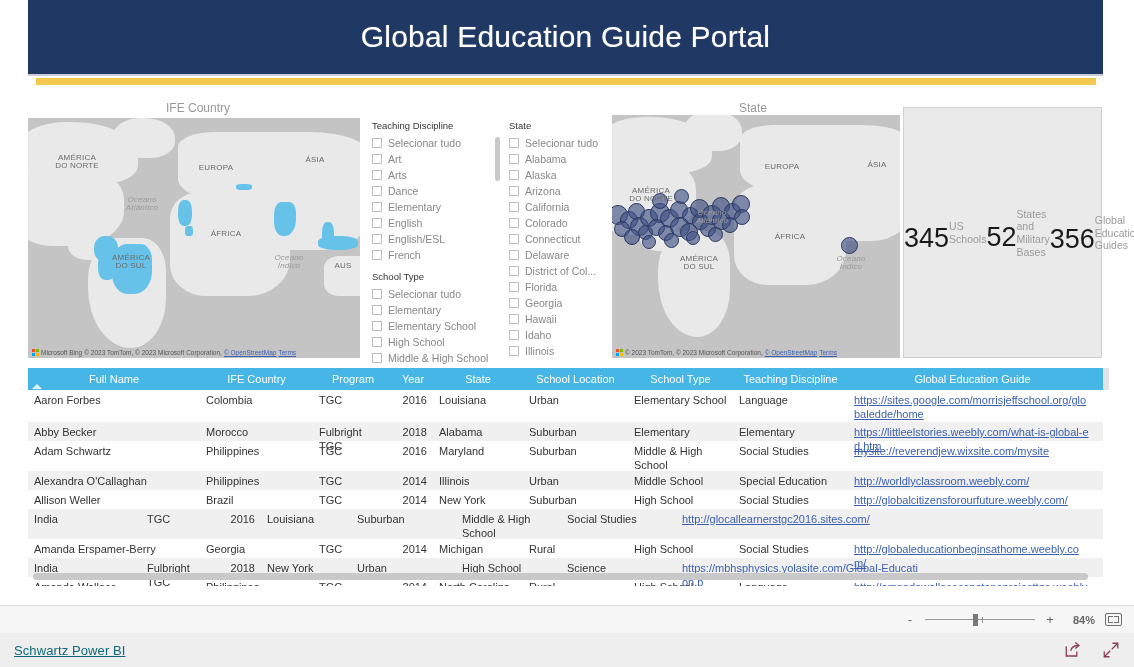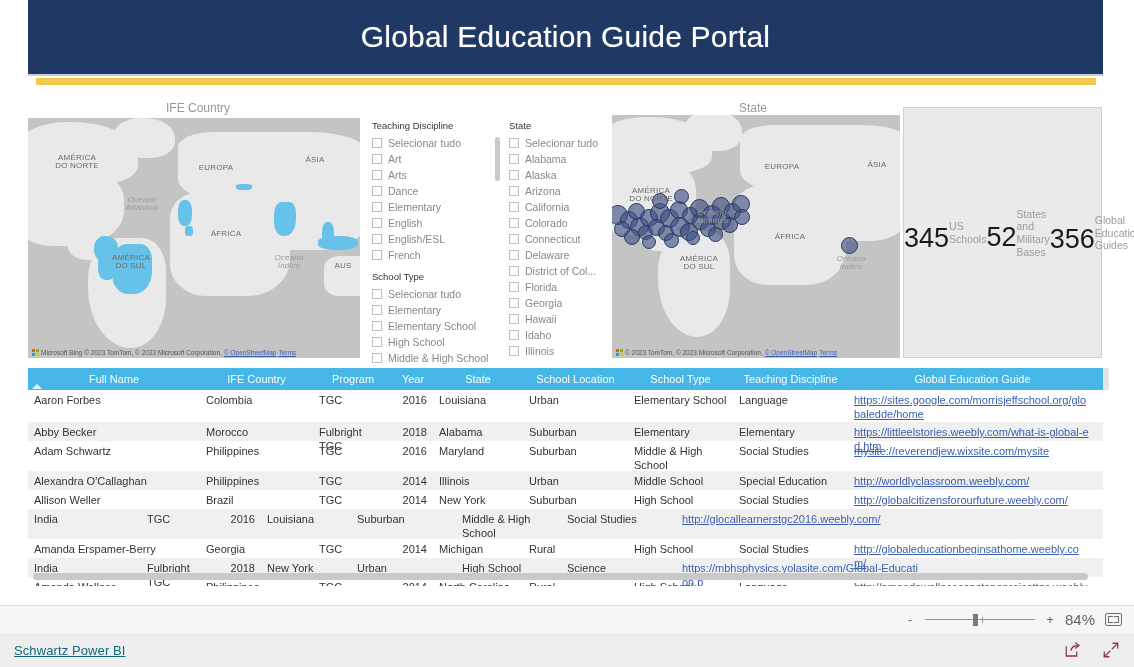--- a/index.html
+++ b/index.html
@@ -125,21 +125,21 @@
     position: absolute; left: 0; top: 605px; width: 1134px; height: 28px;
     background: #f6f6f6; border-top: 1px solid #dcdcdc;
     display: flex; align-items: center; justify-content: flex-end; gap: 10px;
     padding-right: 12px;
   }
   .zsign { font-size: 13px; color: #666; width: 10px; text-align: center; }
   .ztrack { position: relative; width: 110px; height: 12px; display:flex; align-items:center; }
   .ztrack .line { position: absolute; left: 0; right: 0; height: 1px; background: #9a9a9a; }
   .ztrack .thumb { position: absolute; left: 48px; width: 5px; height: 12px; background: #7a7a7a; }
   .ztrack .tick { position:absolute; left: 57px; width:1px; height:6px; background:#9a9a9a; }
-  .zpct { font-size: 15px; color: #666; min-width: 30px; text-align: right; }
+  .zpct { font-size: 11px; color: #666; min-width: 30px; text-align: right; font-weight: bold; }
   .zfit {
     width: 17px; height: 13px; border: 1px solid #6e6e6e; border-radius: 2px;
     position: relative;
   }
   .zfit::before, .zfit::after {
     content:""; position:absolute; top:2px; bottom:2px; width:4px;
     border-top: 1px solid #6e6e6e; border-bottom: 1px solid #6e6e6e;
   }
   .zfit::before { left:2px; border-left:1px solid #6e6e6e; }
   .zfit::after { right:2px; border-right:1px solid #6e6e6e; }
@@ -508,21 +508,21 @@
         </div>
 
         <div class="trow alt" style="height:30px;">
           <div class="td" style="width:113px;">India</div>
           <div class="td" style="width:80px;">TGC</div>
           <div class="td r" style="width:40px;">2016</div>
           <div class="td" style="width:90px;">Louisiana</div>
           <div class="td" style="width:105px;">Suburban</div>
           <div class="td" style="width:105px;">Middle &amp; High School</div>
           <div class="td" style="width:115px;">Social Studies</div>
-          <div class="td" style="width:249px;"><a href="#">http://glocallearnerstgc2016.weebly.com/</a></div>
+          <div class="td" style="width:249px;"><a href="#">http://glocallearnerstgc2016.sites.com/</a></div>
         </div>
 
         <div class="trow" style="height:19px;">
           <div class="td" style="width:172px;">Amanda Erspamer-Berry</div>
           <div class="td" style="width:113px;">Georgia</div>
           <div class="td" style="width:80px;">TGC</div>
           <div class="td r" style="width:40px;">2014</div>
           <div class="td" style="width:90px;">Michigan</div>
           <div class="td" style="width:105px;">Rural</div>
           <div class="td" style="width:105px;">High School</div>

